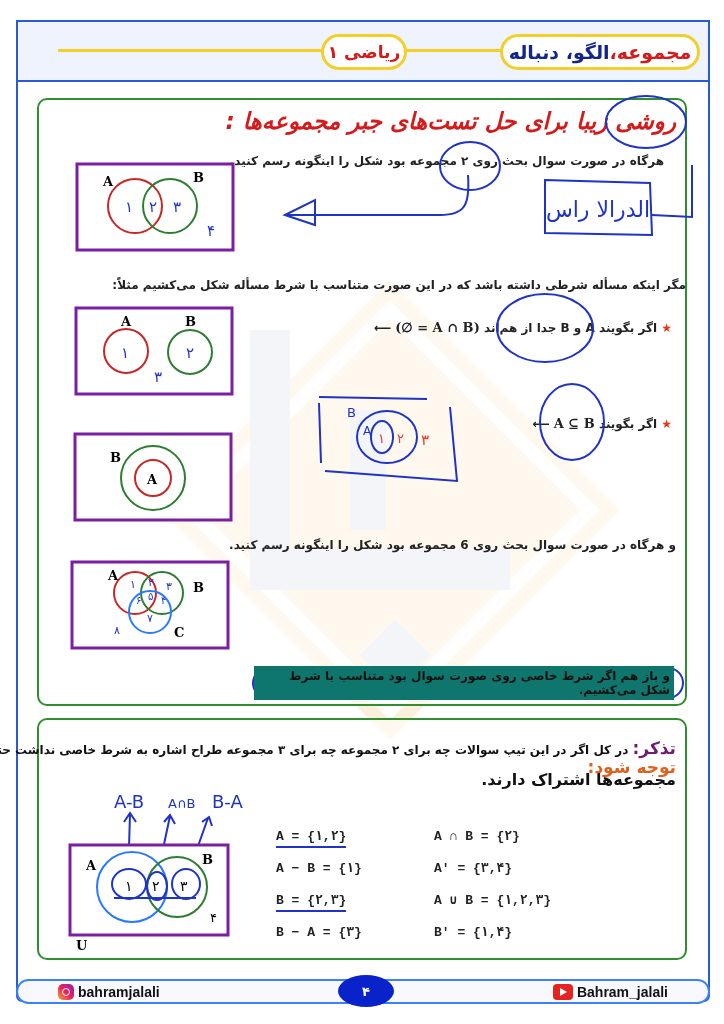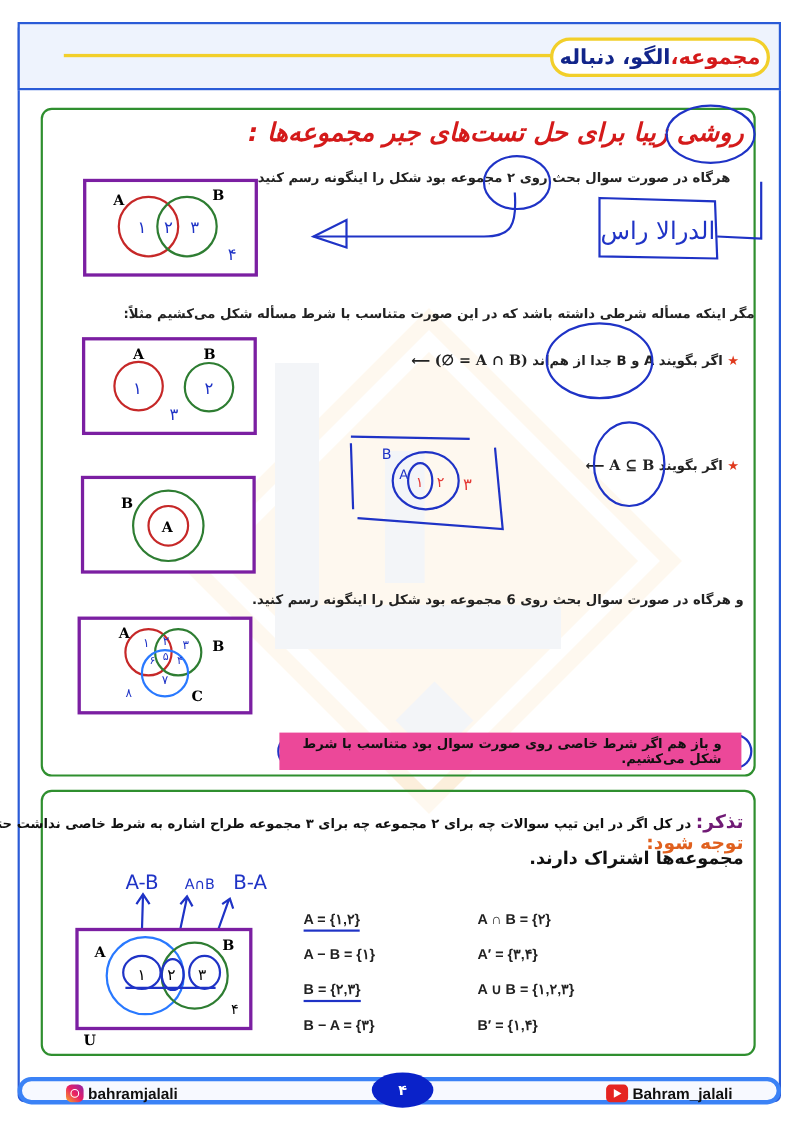--- a/index.html
+++ b/index.html
@@ -19,52 +19,53 @@
   .box1 { left: 37px; top: 98px; width: 650px; height: 608px; }
   .box2 { left: 37px; top: 718px; width: 650px; height: 242px; }
 
   .watermark { position: absolute; left: 150px; top: 270px; width: 480px; height: 480px; opacity: 0.55; pointer-events: none; }
 
   .title { position: absolute; right: 48px; top: 108px; font-size: 23px; font-weight: bold; color: #d41a1a; direction: rtl; font-style: italic; }
   .p { position: absolute; direction: rtl; font-size: 12px; font-weight: bold; color: #222; white-space: nowrap; }
 
   .venn { position: absolute; }
   .hl { position: absolute; right: 40px; top: 667px; width: 432px; height: 32px; border: 2px solid #1f33c6; border-radius: 16px; background: transparent; display: flex; align-items: center; justify-content: flex-end; padding-right: 8px; }
-  .hl span { background: #ec4899; direction: rtl; font-size: 12px; font-weight: bold; padding: 3px 18px; }
+  .hl span { background: #0f766e; direction: rtl; font-size: 12px; font-weight: bold; padding: 3px 4px; }
 
   .star { color: #e03a1e; }
   .math { font-family: "DejaVu Serif", serif; font-weight: bold; font-size: 13px; }
 
   .tazakor { position: absolute; right: 48px; top: 738px; direction: rtl; font-size: 12px; font-weight: bold; white-space: nowrap; }
   .tazakor .lbl { color: #701a75; font-size: 17px; }
   .tazakor2 { position: absolute; right: 48px; top: 770px; direction: rtl; font-size: 16px; font-weight: bold; }
   .tavajoh { position: absolute; right: 48px; top: 757px; direction: rtl; font-size: 17px; font-weight: bold; color: #e0601e; }
 
-  .eq { position: absolute; font-family: Liberation Sans, sans-serif; font-weight: bold; font-size: 13px; color: #222; white-space: nowrap; text-align: right; }
+  .eq { position: absolute; font-family: Liberation Mono, monospace; font-weight: bold; font-size: 13px; color: #222; white-space: nowrap; text-align: right; }
   .uline { border-bottom: 2px solid #1f33c6; padding-bottom: 2px; }
 
-  .footer { position: absolute; left: 16px; top: 979px; width: 694px; height: 25px; border: 4px solid #3b82f6; border-radius: 14px; background: #f7f9ff; }
+  .footer { position: absolute; left: 16px; top: 979px; width: 694px; height: 25px; border: 2px solid #3b82f6; border-radius: 14px; background: #f7f9ff; }
   .insta { position: absolute; left: 40px; top: 3px; display: flex; align-items: center; gap: 4px; font-family: "Liberation Sans", sans-serif; font-weight: bold; font-size: 14px; color: #111; }
   .insta-ic { width: 16px; height: 16px; border-radius: 5px; background: linear-gradient(45deg,#f9a825,#e91e63,#8e24aa); position: relative; }
   .insta-ic::after { content: ""; position: absolute; left: 4px; top: 4px; width: 6px; height: 6px; border: 1.5px solid #fff; border-radius: 50%; }
   .yt { position: absolute; right: 40px; top: 3px; display: flex; align-items: center; gap: 4px; font-family: "Liberation Sans", sans-serif; font-weight: bold; font-size: 14px; color: #111; margin-left: 24px; }
   .yt-ic { width: 20px; height: 16px; border-radius: 4px; background: #e52421; position: relative; }
   .yt-ic::after { content: ""; position: absolute; left: 7px; top: 4px; border-left: 7px solid #fff; border-top: 4px solid transparent; border-bottom: 4px solid transparent; }
   .pagenum { position: absolute; left: 338px; top: 975px; width: 56px; height: 32px; border-radius: 50%; background: #0a22c9; color: #fff; display: flex; align-items: center; justify-content: center; font-size: 13px; font-weight: bold; }
 </style>
 </head>
 <body>
 
 <div class="frame"></div>
 <div class="header">
   <div class="header-line"></div>
   <div class="pill pill-right">
     <span class="red">مجموعه،</span>
     <span> الگو، دنباله</span>
   </div>
+  <div class="pill pill-center">ریاضی ۱</div>
 </div>
 
 <svg class="watermark" viewBox="0 0 480 480">
   <polygon points="240,10 470,240 240,470 10,240" fill="#fbe3c1"></polygon>
   <polygon points="240,40 440,240 240,440 40,240" fill="none" stroke="#ffffff" stroke-width="14"></polygon>
   <rect x="100" y="60" width="40" height="260" fill="#cfd6e4"></rect>
   <rect x="100" y="280" width="260" height="40" fill="#cfd6e4"></rect>
   <rect x="200" y="140" width="36" height="120" fill="#cfd6e4"></rect>
   <rect x="220" y="360" width="50" height="50" fill="#cfd6e4" transform="rotate(45 245 385)"></rect>
 </svg>

